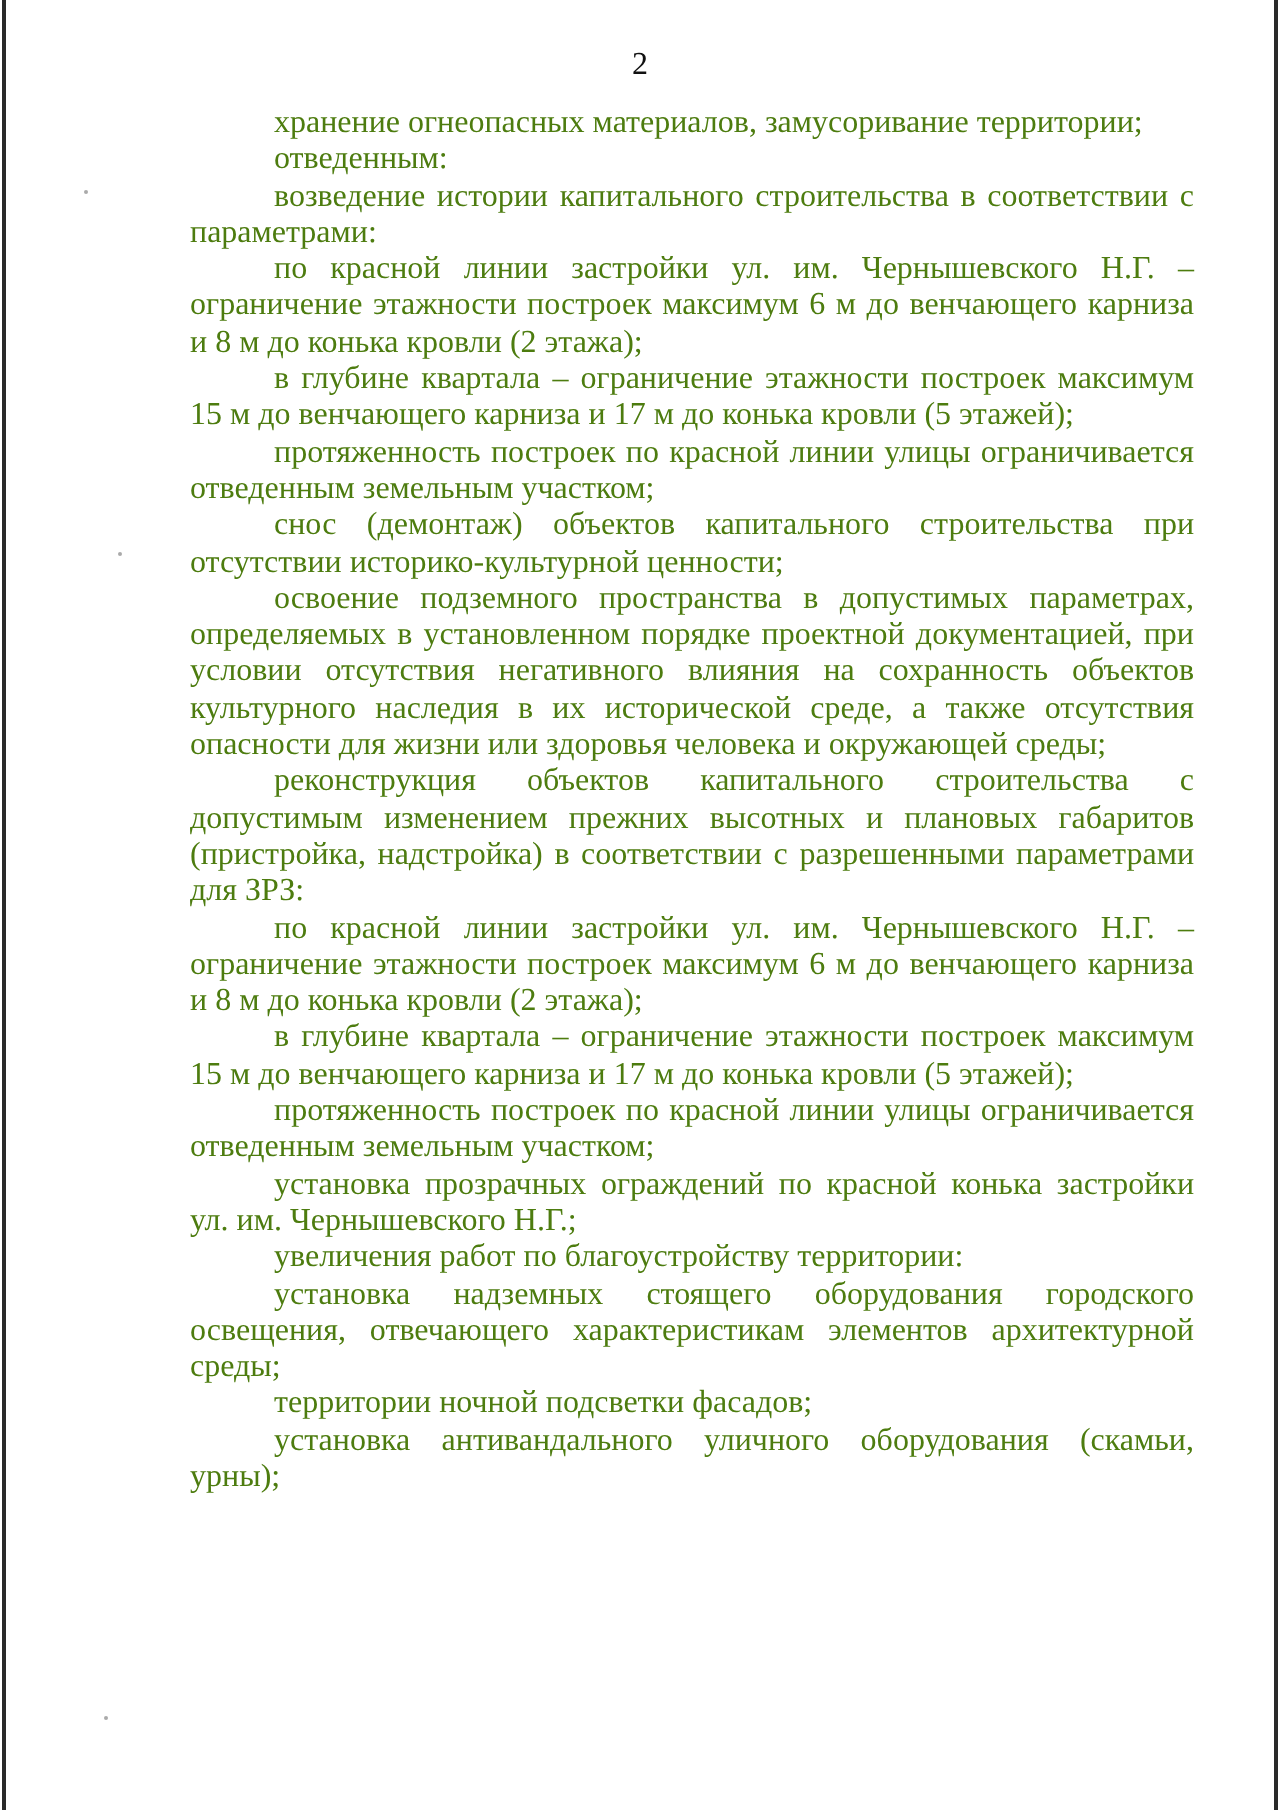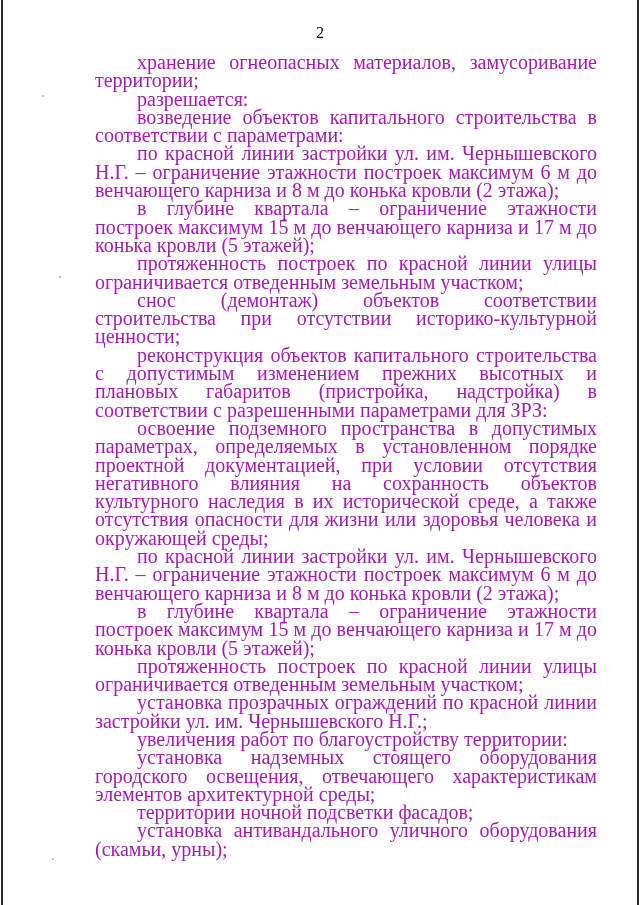--- a/index.html
+++ b/index.html
@@ -12,49 +12,49 @@
   }
   .scan-edge-right {
     position: absolute; left: 637px; top: 0; width: 2px; height: 905px; background: #2a2a2a;
   }
   .page-number {
     position: absolute; left: 0; width: 640px; top: 24px; text-align: center;
     font-family: "Liberation Serif", serif; font-size: 16px; color: #111;
   }
   .body-text {
     position: absolute; left: 95px; top: 53px; width: 502px;
-    font-family: "Liberation Serif", serif; font-size: 20px; line-height: 18.3px;
-    color: #a21caf; text-align: justify;
+    font-family: "Liberation Serif", serif; font-size: 16px; line-height: 18.3px;
+    color: #4d7c0f; text-align: justify;
   }
   .para { margin: 0; text-indent: 42px; text-align: justify; }
   .speck { position: absolute; width: 2px; height: 2px; background: #aaa; border-radius: 1px; }
 </style>
 </head>
 <body>
 
 <div class="page">
   <div class="scan-edge-left"></div>
   <div class="scan-edge-right"></div>
 
   <div class="page-number">2</div>
 
   <div class="body-text">
     <p class="para">хранение огнеопасных материалов, замусоривание территории;</p>
-    <p class="para">разрешается:</p>
-    <p class="para">возведение объектов капитального строительства в соответствии с параметрами:</p>
+    <p class="para">отведенным:</p>
+    <p class="para">возведение истории капитального строительства в соответствии с параметрами:</p>
     <p class="para">по красной линии застройки ул. им. Чернышевского Н.Г. – ограничение этажности построек максимум 6 м до венчающего карниза и 8 м до конька кровли (2 этажа);</p>
     <p class="para">в глубине квартала – ограничение этажности построек максимум 15 м до венчающего карниза и 17 м до конька кровли (5 этажей);</p>
     <p class="para">протяженность построек по красной линии улицы ограничивается отведенным земельным участком;</p>
-    <p class="para">снос (демонтаж) объектов соответствии строительства при отсутствии историко-культурной ценности;</p>
+    <p class="para">снос (демонтаж) объектов капитального строительства при отсутствии историко-культурной ценности;</p>
+    <p class="para">освоение подземного пространства в допустимых параметрах, определяемых в установленном порядке проектной документацией, при условии отсутствия негативного влияния на сохранность объектов культурного наследия в их исторической среде, а также отсутствия опасности для жизни или здоровья человека и окружающей среды;</p>
     <p class="para">реконструкция объектов капитального строительства с допустимым изменением прежних высотных и плановых габаритов (пристройка, надстройка) в соответствии с разрешенными параметрами для ЗРЗ:</p>
-    <p class="para">освоение подземного пространства в допустимых параметрах, определяемых в установленном порядке проектной документацией, при условии отсутствия негативного влияния на сохранность объектов культурного наследия в их исторической среде, а также отсутствия опасности для жизни или здоровья человека и окружающей среды;</p>
     <p class="para">по красной линии застройки ул. им. Чернышевского Н.Г. – ограничение этажности построек максимум 6 м до венчающего карниза и 8 м до конька кровли (2 этажа);</p>
     <p class="para">в глубине квартала – ограничение этажности построек максимум 15 м до венчающего карниза и 17 м до конька кровли (5 этажей);</p>
     <p class="para">протяженность построек по красной линии улицы ограничивается отведенным земельным участком;</p>
-    <p class="para">установка прозрачных ограждений по красной линии застройки ул. им. Чернышевского Н.Г.;</p>
+    <p class="para">установка прозрачных ограждений по красной конька застройки ул. им. Чернышевского Н.Г.;</p>
     <p class="para">увеличения работ по благоустройству территории:</p>
     <p class="para">установка надземных стоящего оборудования городского освещения, отвечающего характеристикам элементов архитектурной среды;</p>
     <p class="para">территории ночной подсветки фасадов;</p>
     <p class="para">установка антивандального уличного оборудования (скамьи, урны);</p>
   </div>
 
   <div class="speck" style="left:42px;top:95px;"></div>
   <div class="speck" style="left:59px;top:276px;"></div>
   <div class="speck" style="left:52px;top:858px;"></div>
 </div>

